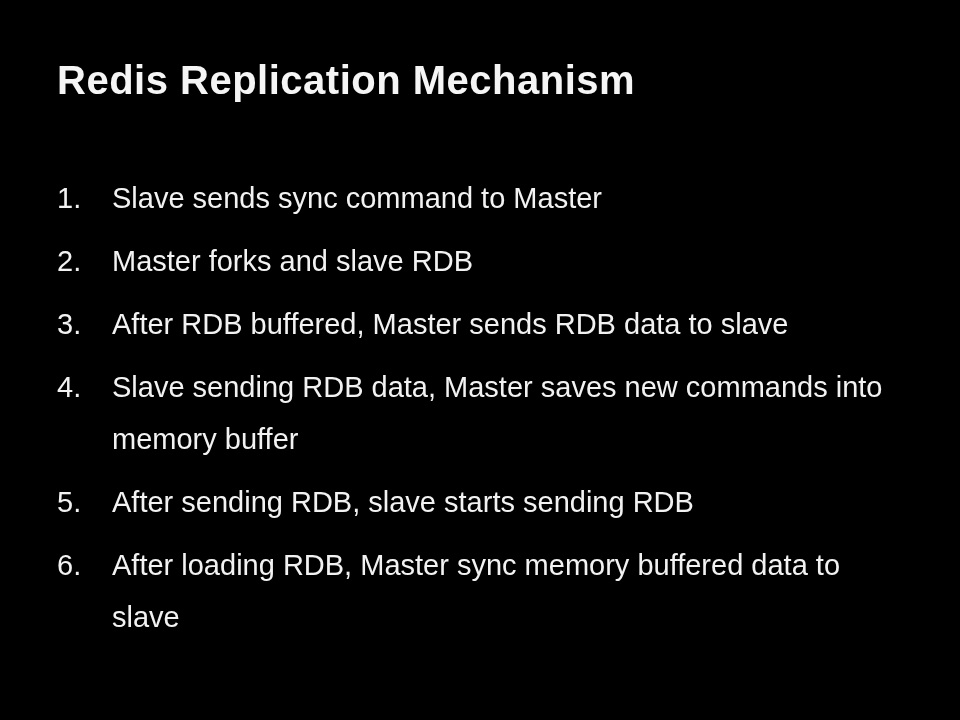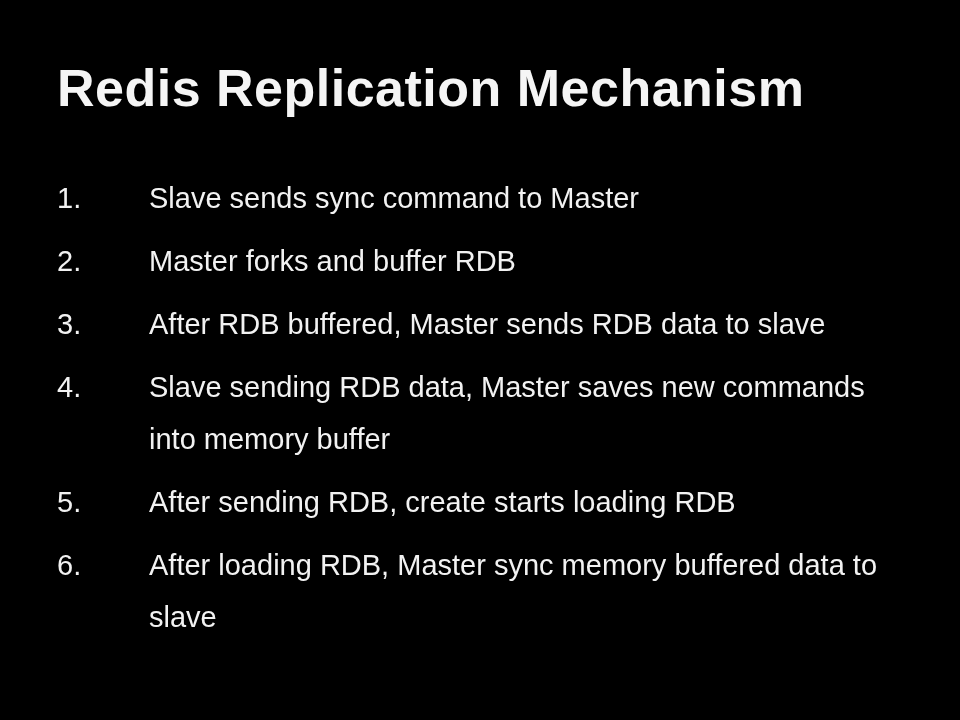--- a/index.html
+++ b/index.html
@@ -14,21 +14,21 @@
     background: #000000;
     color: #f5f5f5;
     font-family: "Liberation Sans", sans-serif;
     overflow: hidden;
     box-sizing: border-box;
   }
   .slide-title {
     position: absolute;
     left: 57px;
     top: 58px;
-    font-size: 52px;
+    font-size: 40px;
     font-weight: bold;
     letter-spacing: 0.5px;
     color: #f5f5f5;
   }
   .list {
     position: absolute;
     left: 57px;
     top: 172px;
     width: 860px;
   }
@@ -41,54 +41,53 @@
     font-weight: 500;
     color: #f2f2f2;
   }
   .item-number {
     flex: 0 0 55px;
     width: 55px;
   }
   .item-text {
     flex: 1 1 auto;
     max-width: 800px;
-    margin-left: 37px;
   }
 </style>
 </head>
 <body>
 
 <div class="slide">
   <div class="slide-title">Redis Replication Mechanism</div>
 
   <div class="list">
 
     <div class="list-item">
       <span class="item-number">1.</span>
       <span class="item-text">Slave sends sync command to Master</span>
     </div>
 
     <div class="list-item">
       <span class="item-number">2.</span>
-      <span class="item-text">Master forks and buffer RDB</span>
+      <span class="item-text">Master forks and slave RDB</span>
     </div>
 
     <div class="list-item">
       <span class="item-number">3.</span>
       <span class="item-text">After RDB buffered, Master sends RDB data to slave</span>
     </div>
 
     <div class="list-item">
       <span class="item-number">4.</span>
       <span class="item-text">Slave sending RDB data, Master saves new commands into memory buffer</span>
     </div>
 
     <div class="list-item">
       <span class="item-number">5.</span>
-      <span class="item-text">After sending RDB, create starts loading RDB</span>
+      <span class="item-text">After sending RDB, slave starts sending RDB</span>
     </div>
 
     <div class="list-item">
       <span class="item-number">6.</span>
       <span class="item-text">After loading RDB, Master sync memory buffered data to slave</span>
     </div>
 
   </div>
 </div>
 

